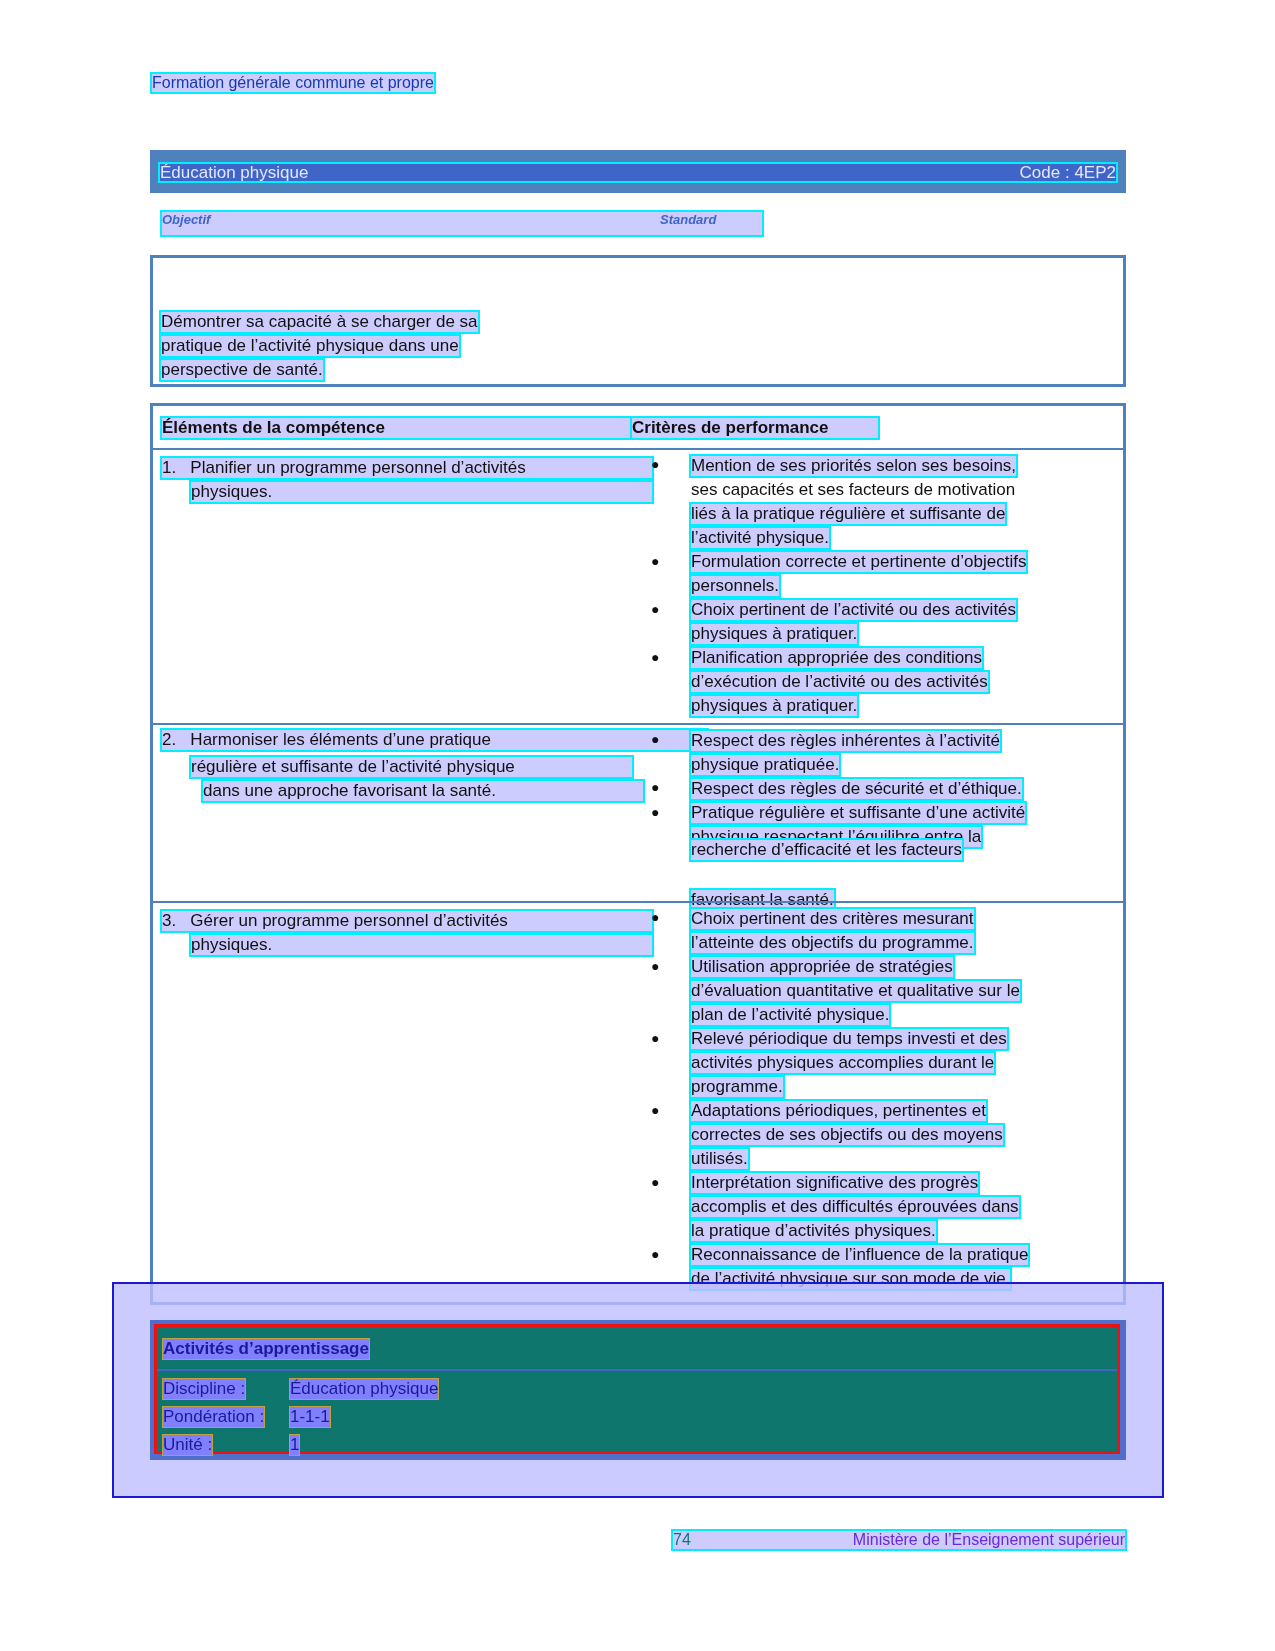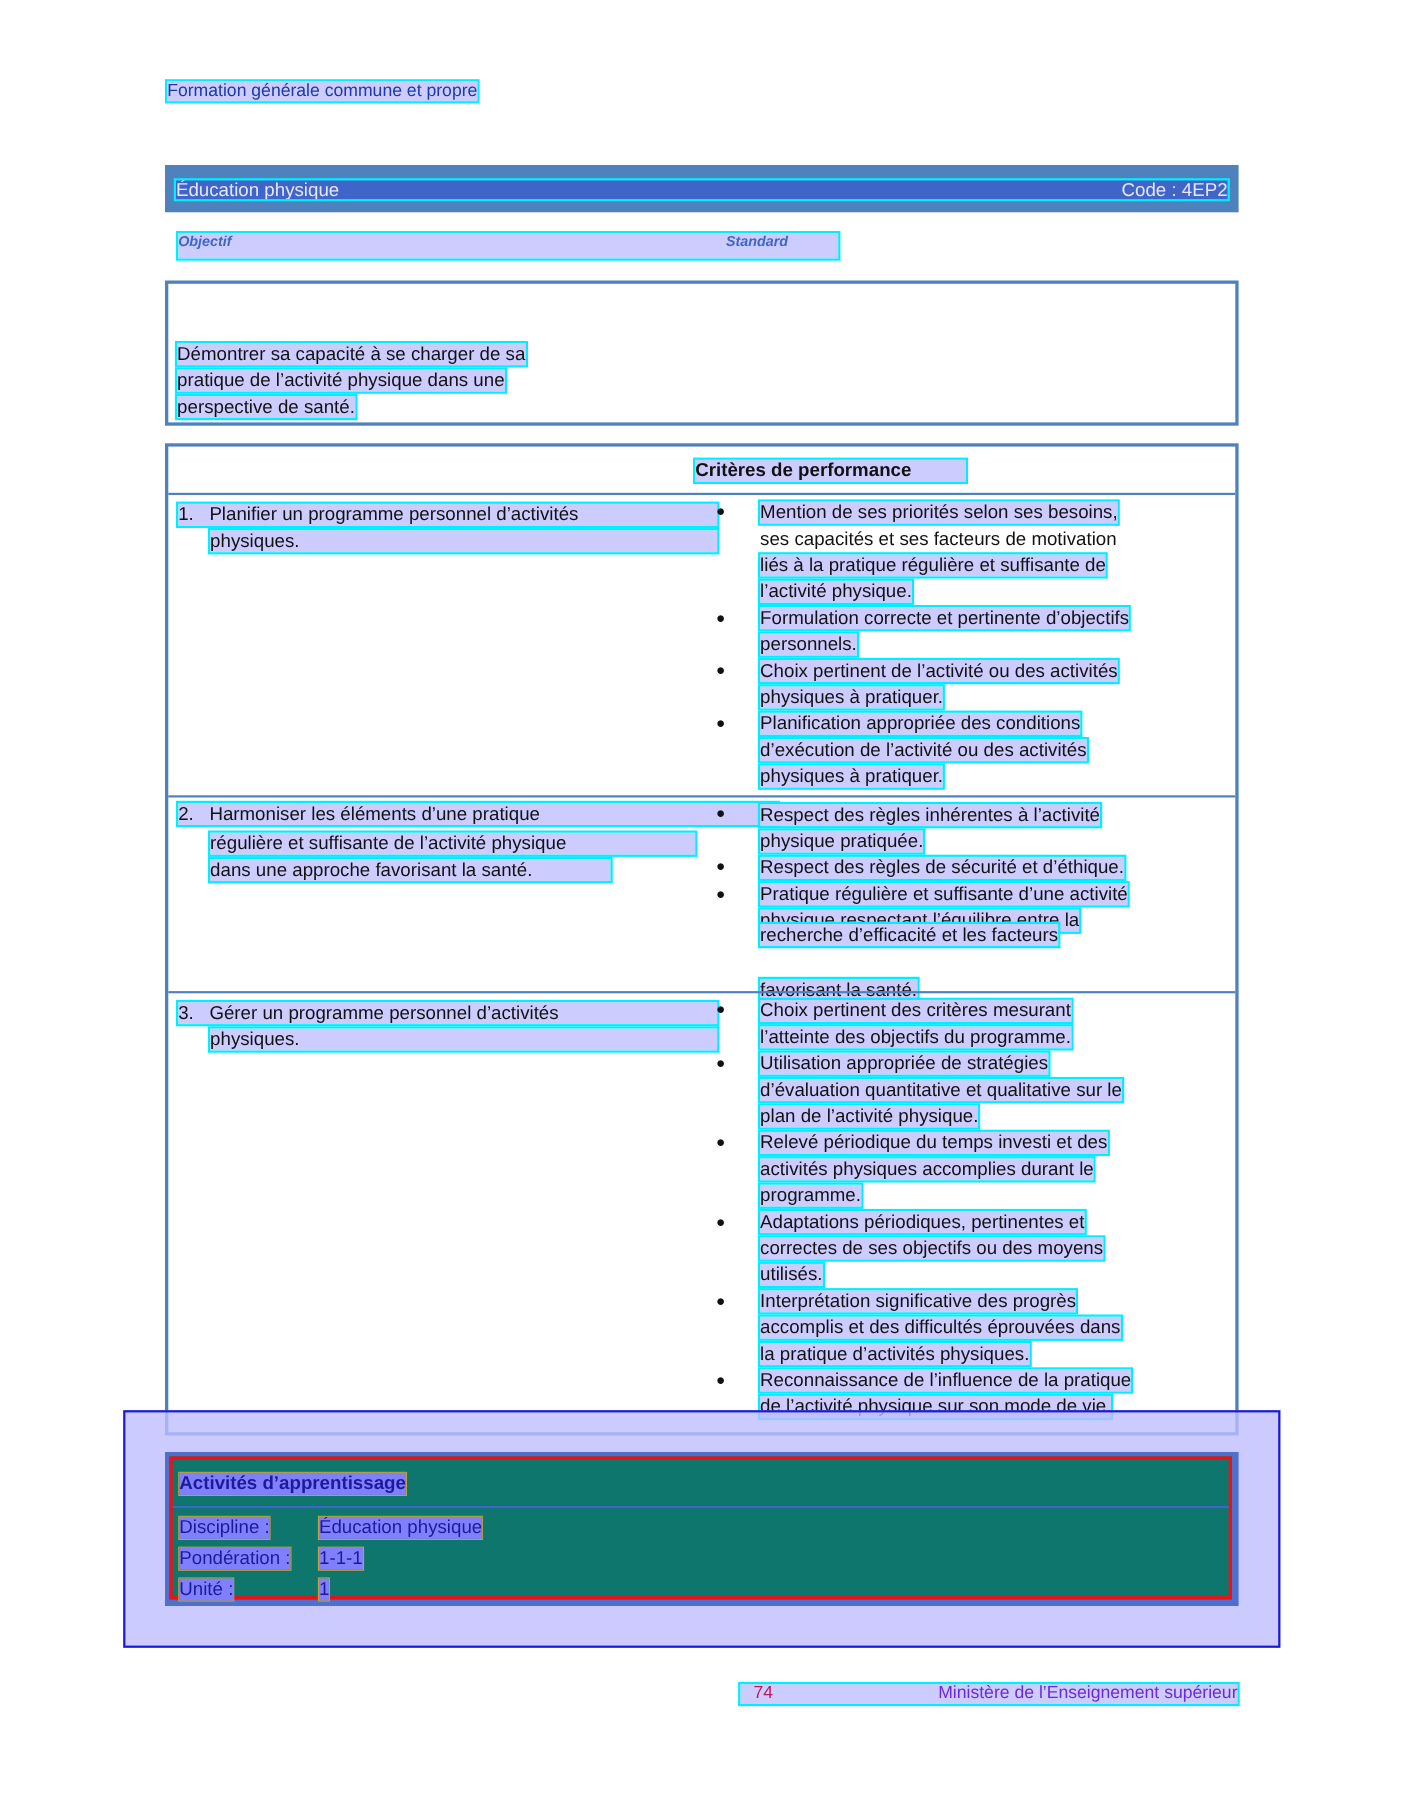--- a/index.html
+++ b/index.html
@@ -44,20 +44,21 @@
   <span style="left:498px">Standard</span>
 </div>
 
 <div class="abs box enonce">
   <span class="line hl" style="left:8px;top:54px">Démontrer sa capacité à se charger de sa</span>
   <span class="line hl" style="left:8px;top:78px">pratique de l’activité physique dans une</span>
   <span class="line hl" style="left:8px;top:102px">perspective de santé.</span>
 </div>
 
 <div class="abs box elements">
+  <span class="line bold-head hl" style="left:9px;top:12px;width:470px">Éléments de la compétence</span>
   <span class="line bold-head hl" style="left:479px;top:12px;width:246px">Critères de performance</span>
   <div class="sep" style="top:42px"></div>
 
   <div>
     <span class="line hl" style="left:9px;top:52px;width:490px"><span>1.</span>&nbsp;&nbsp;&nbsp;<span>Planifier un programme personnel d’activités</span></span>
     <span class="line hl" style="left:38px;top:76px;width:461px">physiques.</span>
 
     <span class="bullet" style="left:498px;top:50px">●</span>
     <span class="line hl" style="left:538px;top:50px">Mention de ses priorités selon ses besoins,</span>
     <span class="line" style="left:538px;top:74px">ses capacités et ses facteurs de motivation</span>
@@ -75,21 +76,21 @@
     <span class="bullet" style="left:498px;top:243px">●</span>
     <span class="line hl" style="left:538px;top:242px">Planification appropriée des conditions</span>
     <span class="line hl" style="left:538px;top:266px">d’exécution de l’activité ou des activités</span>
     <span class="line hl" style="left:538px;top:290px">physiques à pratiquer.</span>
   </div>
   <div class="sep" style="top:317px"></div>
 
   <div>
     <span class="line hl" style="left:9px;top:324px;width:545px"><span>2.</span>&nbsp;&nbsp;&nbsp;<span>Harmoniser les éléments d’une pratique</span></span>
     <span class="line hl" style="left:38px;top:351px;width:441px">régulière et suffisante de l’activité physique</span>
-    <span class="line hl" style="left:38px;top:375px;width:364px">dans une approche favorisant la santé.</span>
+    <span class="line hl" style="left:50px;top:375px;width:440px">dans une approche favorisant la santé.</span>
 
     <span class="bullet" style="left:498px;top:325px">●</span>
     <span class="line hl" style="left:538px;top:325px">Respect des règles inhérentes à l’activité</span>
     <span class="line hl" style="left:538px;top:349px">physique pratiquée.</span>
 
     <span class="bullet" style="left:498px;top:373px">●</span>
     <span class="line hl" style="left:538px;top:373px">Respect des règles de sécurité et d’éthique.</span>
 
     <span class="bullet" style="left:498px;top:398px">●</span>
     <span class="line hl" style="left:538px;top:397px">Pratique régulière et suffisante d’une activité</span>
@@ -142,15 +143,15 @@
     <span class="act-line chip" style="left:6px;top:52px">Discipline :</span>
     <span class="act-line chip" style="left:133px;top:52px">Éducation physique</span>
     <span class="act-line chip" style="left:6px;top:80px">Pondération :</span>
     <span class="act-line chip" style="left:133px;top:80px">1-1-1</span>
     <span class="act-line chip" style="left:6px;top:108px">Unité :</span>
     <span class="act-line chip" style="left:133px;top:108px">1</span>
   </div>
 </div>
 
 <div class="abs footer hl" style="left:673px;width:452px;height:18px">
-  <span style="position:absolute;left:12px;color:#be185d">74</span>
+  <span style="position:absolute;left:0;color:#0f766e">74</span>
   <span style="position:absolute;right:0;color:#6d28d9">Ministère de l’Enseignement supérieur</span>
 </div>
 
 </body></html>

